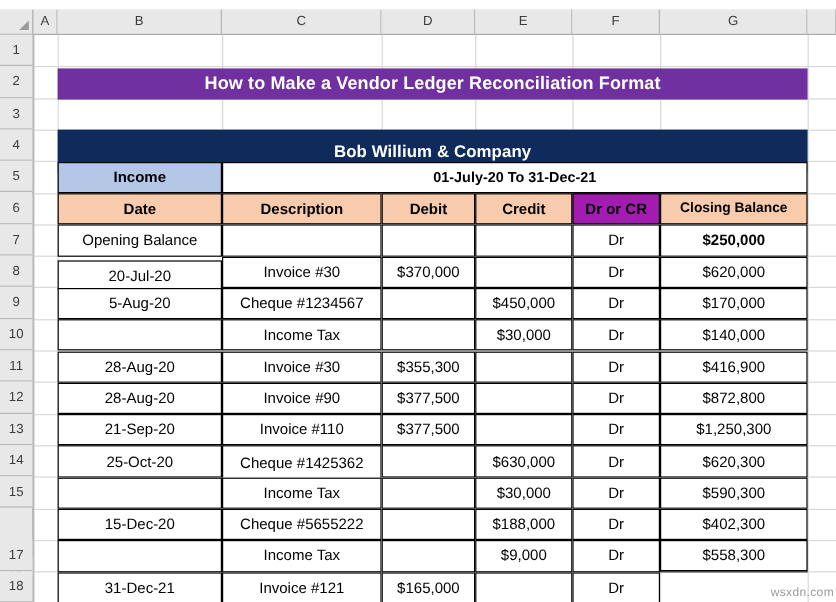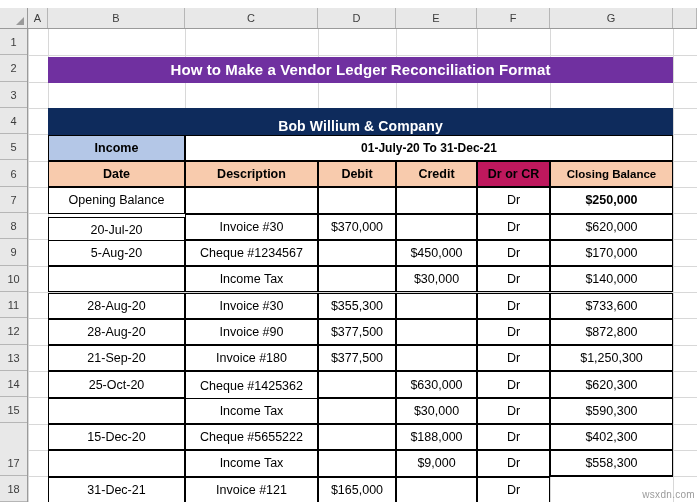--- a/index.html
+++ b/index.html
@@ -200,21 +200,21 @@
 
   <div id="report-layer">
       <div class="banner title-banner" style="left: 48px; top: 57.3px; width: 625px; height: 25.3px; background: rgb(112, 48, 160);">How to Make a Vendor Ledger Reconciliation Format</div>
       <div class="banner company-banner" style="left: 48px; top: 108.4px; width: 625px; height: 36px; background: rgb(14, 43, 92);">Bob Willium &amp; Company</div>
       <div class="cell period-label" style="left: 48px; top: 134.7px; width: 137px; height: 26.3px; background: rgb(180, 199, 231);">Income</div>
       <div class="cell period-value" style="left: 185px; top: 134.7px; width: 488px; height: 26.3px; font-weight: bold; font-size: 12px;">01-July-20 To 31-Dec-21</div>
       <div class="cell hdr" style="left: 48px; top: 161px; width: 137px; height: 26.3px; background: rgb(248, 203, 173); font-size: 12.5px;">Date</div>
       <div class="cell hdr" style="left: 185px; top: 161px; width: 133px; height: 26.3px; background: rgb(248, 203, 173); font-size: 12.5px;">Description</div>
       <div class="cell hdr" style="left: 318px; top: 161px; width: 78px; height: 26.3px; background: rgb(248, 203, 173); font-size: 12.5px;">Debit</div>
       <div class="cell hdr" style="left: 396px; top: 161px; width: 81px; height: 26.3px; background: rgb(248, 203, 173); font-size: 12.5px;">Credit</div>
-      <div class="cell hdr" style="left: 477px; top: 161px; width: 73px; height: 26.3px; background: #be185d; font-size: 12.5px;">Dr or CR</div>
+      <div class="cell hdr" style="left: 477px; top: 161px; width: 73px; height: 26.3px; background: #a21caf; font-size: 12.5px;">Dr or CR</div>
       <div class="cell hdr" style="left: 550px; top: 161px; width: 123px; height: 26.3px; background: rgb(248, 203, 173); font-size: 11.5px;">Closing Balance</div>
       <div class="cell" style="left: 48px; top: 187.3px; width: 137px; height: 26.3px;">Opening Balance</div>
       <div class="cell" style="left: 185px; top: 187.3px; width: 133px; height: 26.3px;"></div>
       <div class="cell" style="left: 318px; top: 187.3px; width: 78px; height: 26.3px;"></div>
       <div class="cell" style="left: 396px; top: 187.3px; width: 81px; height: 26.3px;"></div>
       <div class="cell" style="left: 477px; top: 187.3px; width: 73px; height: 26.3px;">Dr</div>
       <div class="cell bold-val" style="left: 550px; top: 187.3px; width: 123px; height: 26.3px;">$250,000</div>
       <div class="cell" style="left: 48px; top: 217px; width: 137px; height: 25px;">20-Jul-20</div>
       <div class="cell" style="left: 185px; top: 213.6px; width: 133px; height: 26.3px;">Invoice #30</div>
       <div class="cell" style="left: 318px; top: 213.6px; width: 78px; height: 26.3px;">$370,000</div>
@@ -231,29 +231,29 @@
       <div class="cell" style="left: 185px; top: 266.2px; width: 133px; height: 26.3px;">Income Tax</div>
       <div class="cell" style="left: 318px; top: 266.2px; width: 78px; height: 26.3px;"></div>
       <div class="cell" style="left: 396px; top: 266.2px; width: 81px; height: 26.3px;">$30,000</div>
       <div class="cell" style="left: 477px; top: 266.2px; width: 73px; height: 26.3px;">Dr</div>
       <div class="cell" style="left: 550px; top: 266.2px; width: 123px; height: 26.3px;">$140,000</div>
       <div class="cell" style="left: 48px; top: 292.5px; width: 137px; height: 26.3px;">28-Aug-20</div>
       <div class="cell" style="left: 185px; top: 292.5px; width: 133px; height: 26.3px;">Invoice #30</div>
       <div class="cell" style="left: 318px; top: 292.5px; width: 78px; height: 26.3px;">$355,300</div>
       <div class="cell" style="left: 396px; top: 292.5px; width: 81px; height: 26.3px;"></div>
       <div class="cell" style="left: 477px; top: 292.5px; width: 73px; height: 26.3px;">Dr</div>
-      <div class="cell" style="left: 550px; top: 292.5px; width: 123px; height: 26.3px;">$733,600</div>
+      <div class="cell" style="left: 550px; top: 292.5px; width: 123px; height: 26.3px;">$416,900</div>
       <div class="cell" style="left: 48px; top: 318.8px; width: 137px; height: 26.3px;">28-Aug-20</div>
       <div class="cell" style="left: 185px; top: 318.8px; width: 133px; height: 26.3px;">Invoice #90</div>
       <div class="cell" style="left: 318px; top: 318.8px; width: 78px; height: 26.3px;">$377,500</div>
       <div class="cell" style="left: 396px; top: 318.8px; width: 81px; height: 26.3px;"></div>
       <div class="cell" style="left: 477px; top: 318.8px; width: 73px; height: 26.3px;">Dr</div>
       <div class="cell" style="left: 550px; top: 318.8px; width: 123px; height: 26.3px;">$872,800</div>
       <div class="cell" style="left: 48px; top: 345.1px; width: 137px; height: 26.3px;">21-Sep-20</div>
-      <div class="cell" style="left: 185px; top: 345.1px; width: 133px; height: 26.3px;">Invoice #180</div>
+      <div class="cell" style="left: 185px; top: 345.1px; width: 133px; height: 26.3px;">Invoice #110</div>
       <div class="cell" style="left: 318px; top: 345.1px; width: 78px; height: 26.3px;">$377,500</div>
       <div class="cell" style="left: 396px; top: 345.1px; width: 81px; height: 26.3px;"></div>
       <div class="cell" style="left: 477px; top: 345.1px; width: 73px; height: 26.3px;">Dr</div>
       <div class="cell" style="left: 550px; top: 345.1px; width: 123px; height: 26.3px;">$1,250,300</div>
       <div class="cell" style="left: 48px; top: 371.4px; width: 137px; height: 26.3px;">25-Oct-20</div>
       <div class="cell" style="left: 185px; top: 371.4px; width: 133px; height: 29px;">Cheque #1425362</div>
       <div class="cell" style="left: 318px; top: 371.4px; width: 78px; height: 26.3px;"></div>
       <div class="cell" style="left: 396px; top: 371.4px; width: 81px; height: 26.3px;">$630,000</div>
       <div class="cell" style="left: 477px; top: 371.4px; width: 73px; height: 26.3px;">Dr</div>
       <div class="cell" style="left: 550px; top: 371.4px; width: 123px; height: 26.3px;">$620,300</div>

